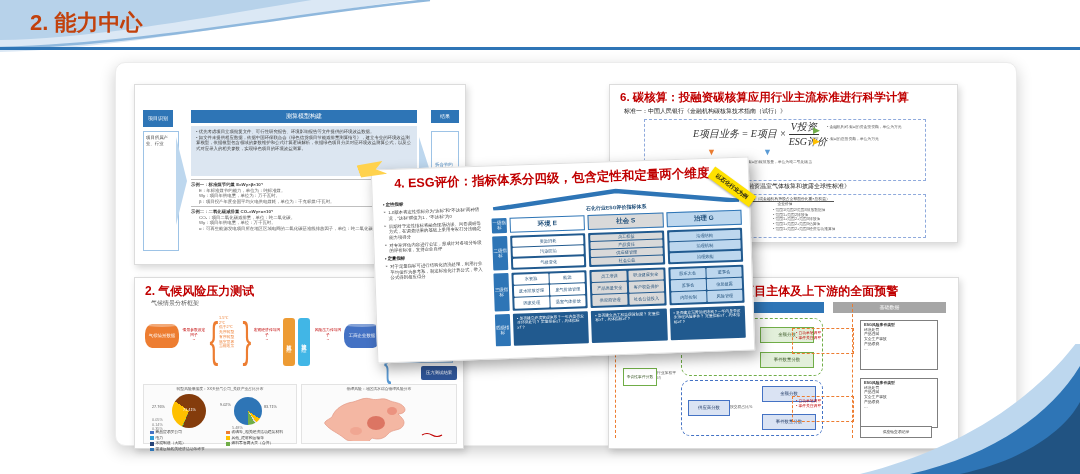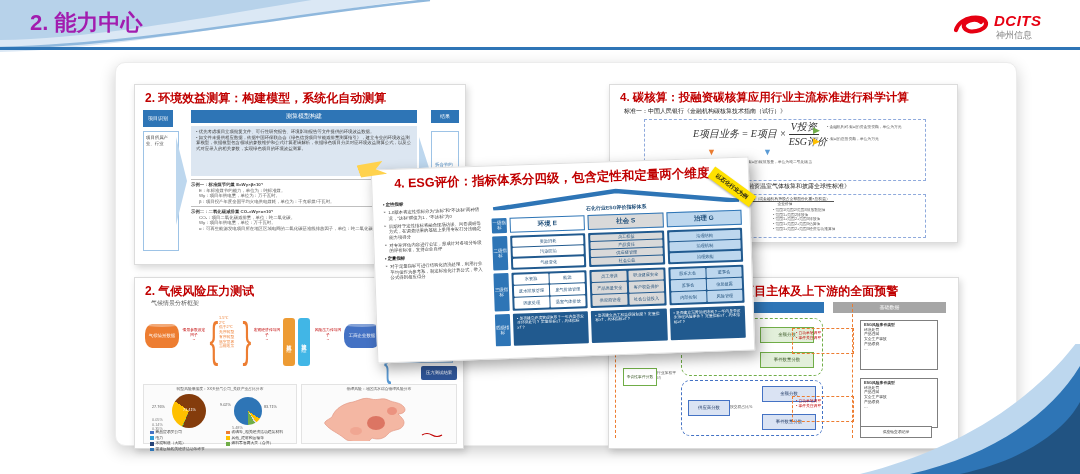--- a/index.html
+++ b/index.html
@@ -1,21 +1,21 @@
 <!DOCTYPE html>
 <html><head>
 <meta charset="utf-8">
 <style>
   html,body{margin:0;padding:0;background:#fff;}
   #slide{position:relative;width:1080px;height:474px;background:#fff;overflow:hidden;
          font-family:"Liberation Sans","DejaVu Sans",sans-serif;color:#333;}
   .abs{position:absolute;}
   
   .hdr-swoosh{position:absolute;left:0;top:0;}
-  .slide-title{position:absolute;left:30px;top:8px;font-size:22px;font-weight:bold;color:#a21caf;}
+  .slide-title{position:absolute;left:30px;top:8px;font-size:22px;font-weight:bold;color:#c2410c;}
   .hdr-line{position:absolute;left:0;top:47px;width:1080px;height:3px;background:#2e75b6;}
   .logo{position:absolute;right:18px;top:10px;width:110px;height:36px;}
   .logo-word{position:absolute;left:42px;top:2px;color:#e60012;font-weight:bold;font-style:italic;font-size:15px;letter-spacing:.5px;}
   .logo-sub{position:absolute;left:44px;top:19px;color:#7f7f7f;font-size:9px;}
   
   .panel{position:absolute;left:115px;top:62px;width:900px;height:382px;background:#fff;border:1px solid #ececec;
          border-radius:10px;box-shadow:0 5px 16px rgba(0,0,0,.20);}
   .card{position:absolute;background:#fff;border:1px solid #dcdcdc;box-shadow:2px 3px 7px rgba(0,0,0,.16);}
   .ctitle{position:absolute;color:#c00000;font-weight:bold;font-size:12px;white-space:nowrap;}
   .f3{font-size:3.8px;line-height:1.25;}
@@ -77,32 +77,24 @@
 <div id="slide">
 
   <svg class="hdr-swoosh" width="440" height="52">
     <path d="M0,52 C130,48 270,18 440,-4 L0,-4 Z" fill="#dbe8f5"></path>
     <path d="M0,40 C110,38 230,12 350,-6 L0,-6 Z" fill="#b7d2ea"></path>
     <path d="M0,48 C150,44 290,14 430,0" stroke="#8fb8dd" stroke-width="2.5" fill="none"></path>
   </svg>
   <div class="slide-title">2. 能力中心</div>
   <div class="hdr-line"></div>
 
-  <div class="logo">
-    <svg width="40" height="30" style="position:absolute;left:0;top:0;">
-      <path d="M4,20 C8,6 32,4 34,13 C35,21 15,25 12,17 C10,11 24,7 29,12" stroke="#e60012" stroke-width="4.2" fill="none" stroke-linecap="round"></path>
-    </svg>
-    <div class="logo-word">DCITS</div>
-    <div class="logo-sub">神州信息</div>
-  </div>
 
   <div class="panel">
 
     <div class="card" style="left:18px;top:21px;width:330px;height:179px;">
-      <div class="ctitle" style="left:10px;top:5px;">2. 环境效益测算：构建模型，系统化自动测算</div>
       <div class="bluebox f5" style="position:absolute;left:8px;top:25px;width:30px;height:17px;">项目识别</div>
       <div class="borderbox f4 abs" style="left:8px;top:46px;width:30px;height:112px;padding:3px 2px;color:#404040;">项目所属产业、行业</div>
       <div class="tri-r abs" style="left:41px;top:52px;"></div>
       <div class="bluebox f6" style="position:absolute;left:56px;top:25px;width:226px;height:13px;">测算模型构建</div>
       <div class="abs f4" style="left:56px;top:41px;width:226px;height:50px;background:#dce6f1;padding:3px 5px;color:#404040;box-sizing:border-box;">
         <div>• <span>优先考虑项目立项批复文件、可行性研究报告、环境影响报告等文件提供的环境效益数据。</span></div>
         <div>• <span>如文件未提供相应数据，依据中国环保联合会《绿色信贷项目节能减排量测算指引》，建立专业的环境效益测算模型，依据模型包含领域的参数维护和公式计算逻辑解析，依据绿色项目分类对应环境效益测算公式，以及公式对应录入的相关参数，实现绿色项目的环境效益测算。</span></div>
       </div>
       <div class="abs" style="left:56px;top:94px;width:226px;">
         <div class="f4" style="font-weight:bold;color:#404040;border-top:1px solid #bfbfbf;padding-top:2px;">示例一：标准煤节约量 E=Wy×β×10⁴</div>
@@ -113,21 +105,21 @@
         <div class="f4" style="padding-left:8px;color:#595959;">CO₂：项目二氧化碳减排量，单位：吨二氧化碳。</div>
         <div class="f4" style="padding-left:8px;color:#595959;">Wy：项目年供电量，单位：万千瓦时。</div>
         <div class="f4" style="padding-left:8px;color:#595959;">α：可再生能源发电项目所在地区区域电网的二氧化碳基准线排放因子，单位：吨二氧化碳/万千瓦时。</div>
       </div>
       <div class="tri-r abs" style="left:284px;top:52px;border-top-width:34px;border-bottom-width:34px;"></div>
       <div class="bluebox f5" style="position:absolute;left:296px;top:25px;width:28px;height:13px;">结果</div>
       <div class="borderbox f4 abs" style="left:296px;top:46px;width:28px;height:112px;padding:30px 3px 0;color:#2e75b6;box-sizing:border-box;">折合节约的标准煤量</div>
     </div>
 
     <div class="card" style="left:493px;top:21px;width:347px;height:157px;">
-      <div class="ctitle" style="left:10px;top:5px;font-size:11.5px;">4. 碳核算：投融资碳核算应用行业主流标准进行科学计算</div>
+      <div class="ctitle" style="left:10px;top:5px;font-size:11.5px;">6. 碳核算：投融资碳核算应用行业主流标准进行科学计算</div>
       <div class="abs f6" style="left:14px;top:23px;color:#222;">标准一：中国人民银行《金融机构碳核算技术指南（试行）》</div>
       <div class="dashedblue abs" style="left:34px;top:34px;width:280px;height:60px;">
         <div class="abs" style="left:48px;top:0;font-size:10px;font-family:'Liberation Serif','DejaVu Serif',serif;font-style:italic;">
           <span>E项目业务</span>
           <span>=</span>
           <span>E项目</span>
           <span>×</span>
           <span class="frac">
               <span class="num">V投资</span>
               <span>ESG评价</span>

